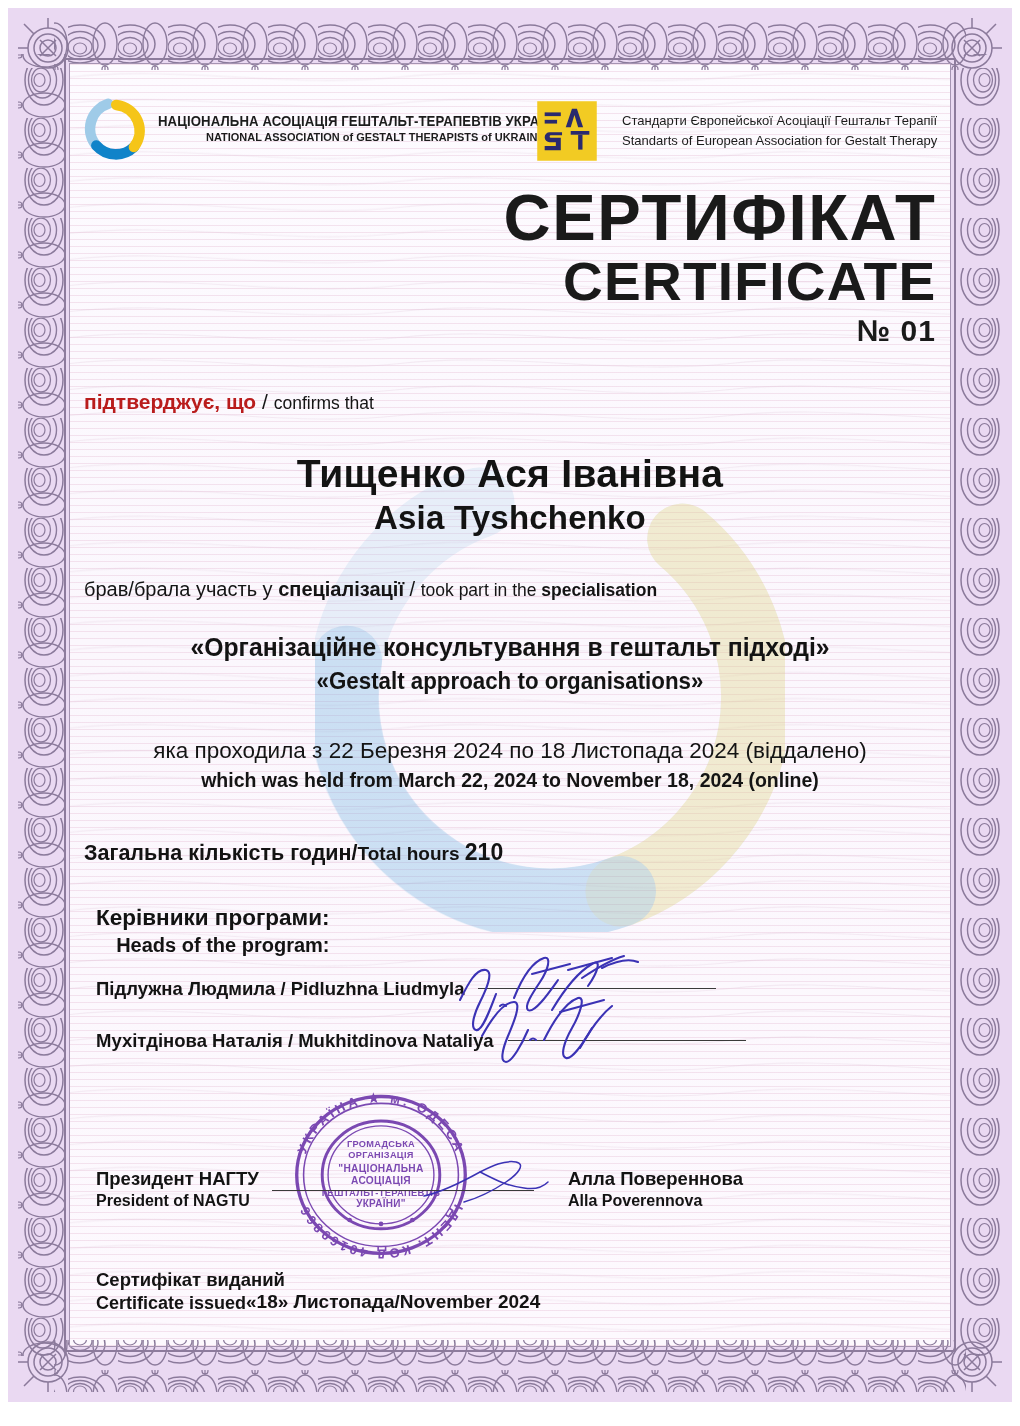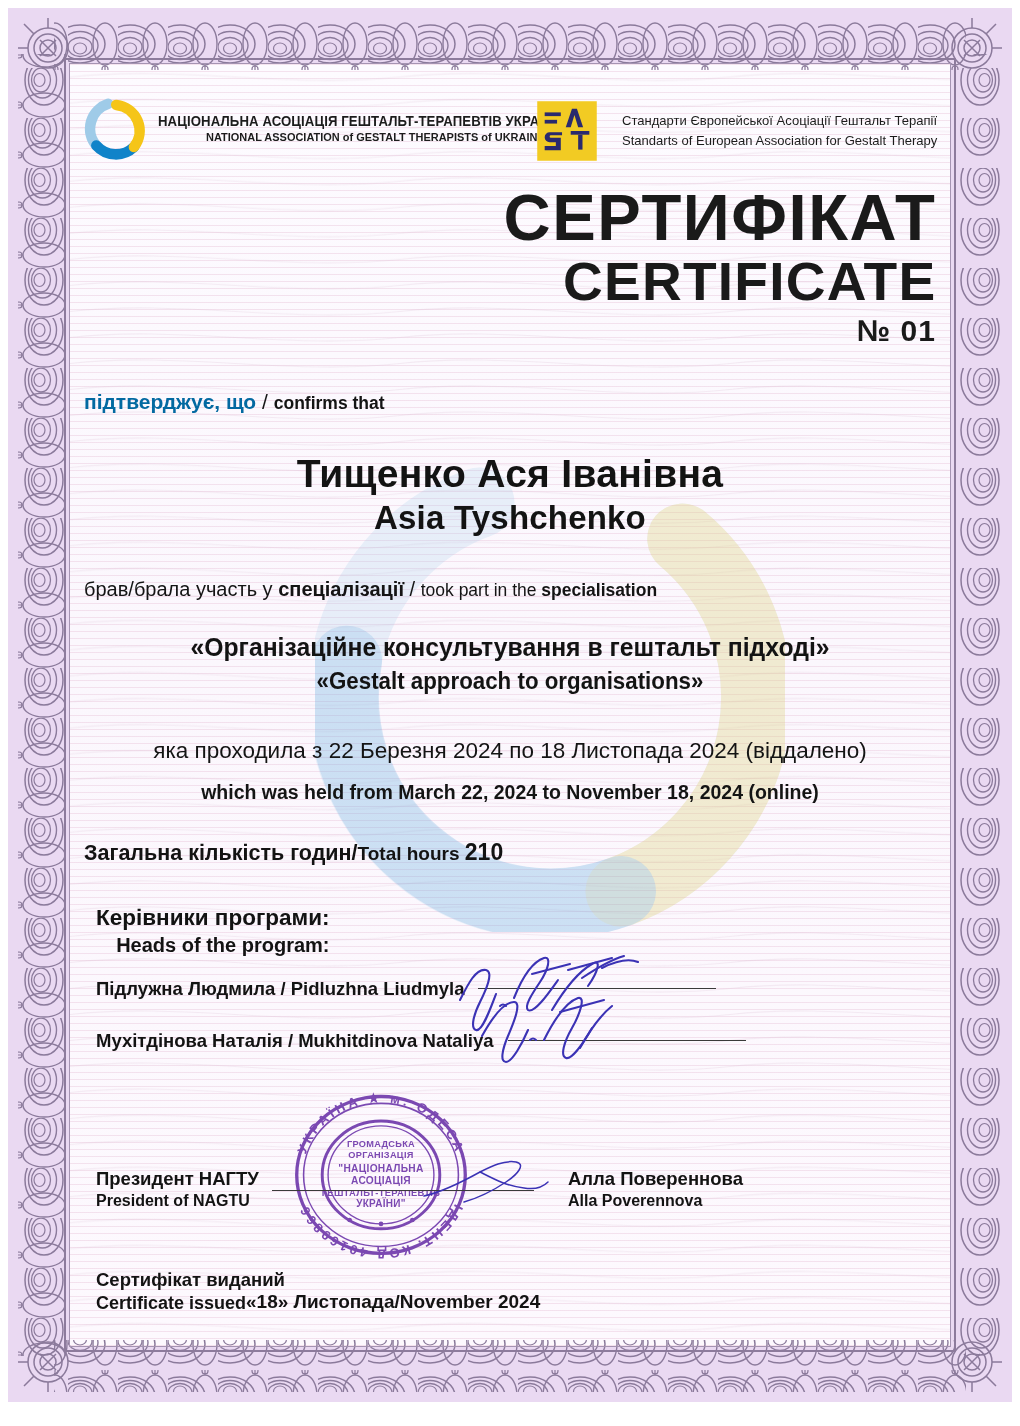--- a/index.html
+++ b/index.html
@@ -96,42 +96,42 @@
     line-height:.95;transform:scaleX(1.02);transform-origin:right center;
   }
   .t-en{
     font-size:54px;font-weight:700;color:#1a1a1a;letter-spacing:1.2px;
     line-height:1.06;margin-top:4px;transform:scaleX(1.02);transform-origin:right center;
   }
   .t-no{font-size:30px;font-weight:700;color:#1a1a1a;letter-spacing:1px;margin-top:4px;}
 
   
   .confirms{position:absolute;left:84px;top:390px;white-space:nowrap;}
-  .confirms .ua{font-size:21px;font-weight:700;color:#0369a1;}
+  .confirms .ua{font-size:21px;font-weight:700;color:#b91c1c;}
   .confirms .sep{font-size:21px;font-weight:400;color:#141414;}
-  .confirms .en{font-size:17.5px;font-weight:700;color:#141414;margin-top:8px;}
+  .confirms .en{font-size:17.5px;font-weight:400;color:#141414;margin-top:8px;}
 
   .recipient{position:absolute;left:0;top:452px;width:1020px;text-align:center;}
   .r-ua{font-size:39px;font-weight:700;color:#131313;letter-spacing:.3px;line-height:1.12;}
   .r-en{font-size:33px;font-weight:700;color:#131313;letter-spacing:.2px;line-height:1.2;margin-top:2px;}
 
   .tookpart{position:absolute;left:84px;top:578px;white-space:nowrap;}
   .tookpart .ua-r{font-size:20px;font-weight:400;color:#141414;}
   .tookpart .ua-b{font-size:20px;font-weight:700;color:#141414;}
   .tookpart .sep{font-size:20px;font-weight:400;color:#141414;}
   .tookpart .en-r{font-size:17.5px;font-weight:400;color:#141414;}
   .tookpart .en-b{font-size:17.5px;font-weight:700;color:#141414;}
 
   .spec{position:absolute;left:0;top:632px;width:1020px;text-align:center;}
   .s-ua{font-size:25.5px;font-weight:700;color:#131313;line-height:1.25;transform:scaleX(.97);}
   .s-en{font-size:23px;font-weight:700;color:#131313;line-height:1.3;margin-top:3px;transform:scaleX(.97);}
 
   .held{position:absolute;left:0;top:736px;width:1020px;text-align:center;}
   .h-ua{font-size:22.5px;font-weight:400;color:#141414;line-height:1.3;}
-  .h-en{font-size:19.5px;font-weight:600;color:#141414;line-height:1.35;margin-top:14px;}
+  .h-en{font-size:19.5px;font-weight:600;color:#141414;line-height:1.35;margin-top:2px;}
 
   .hours{position:absolute;left:84px;top:839px;white-space:nowrap;}
   .hours .ua{font-size:21.5px;font-weight:700;color:#131313;}
   .hours .en{font-size:19px;font-weight:600;color:#131313;}
   .hours .num{font-size:23px;font-weight:700;color:#131313;}
 
   .heads{position:absolute;left:96px;top:903px;line-height:1.3;text-align:right;}
   .heads .ua{font-size:22.5px;font-weight:700;color:#131313;}
   .heads .en{font-size:20px;font-weight:700;color:#131313;}
 

